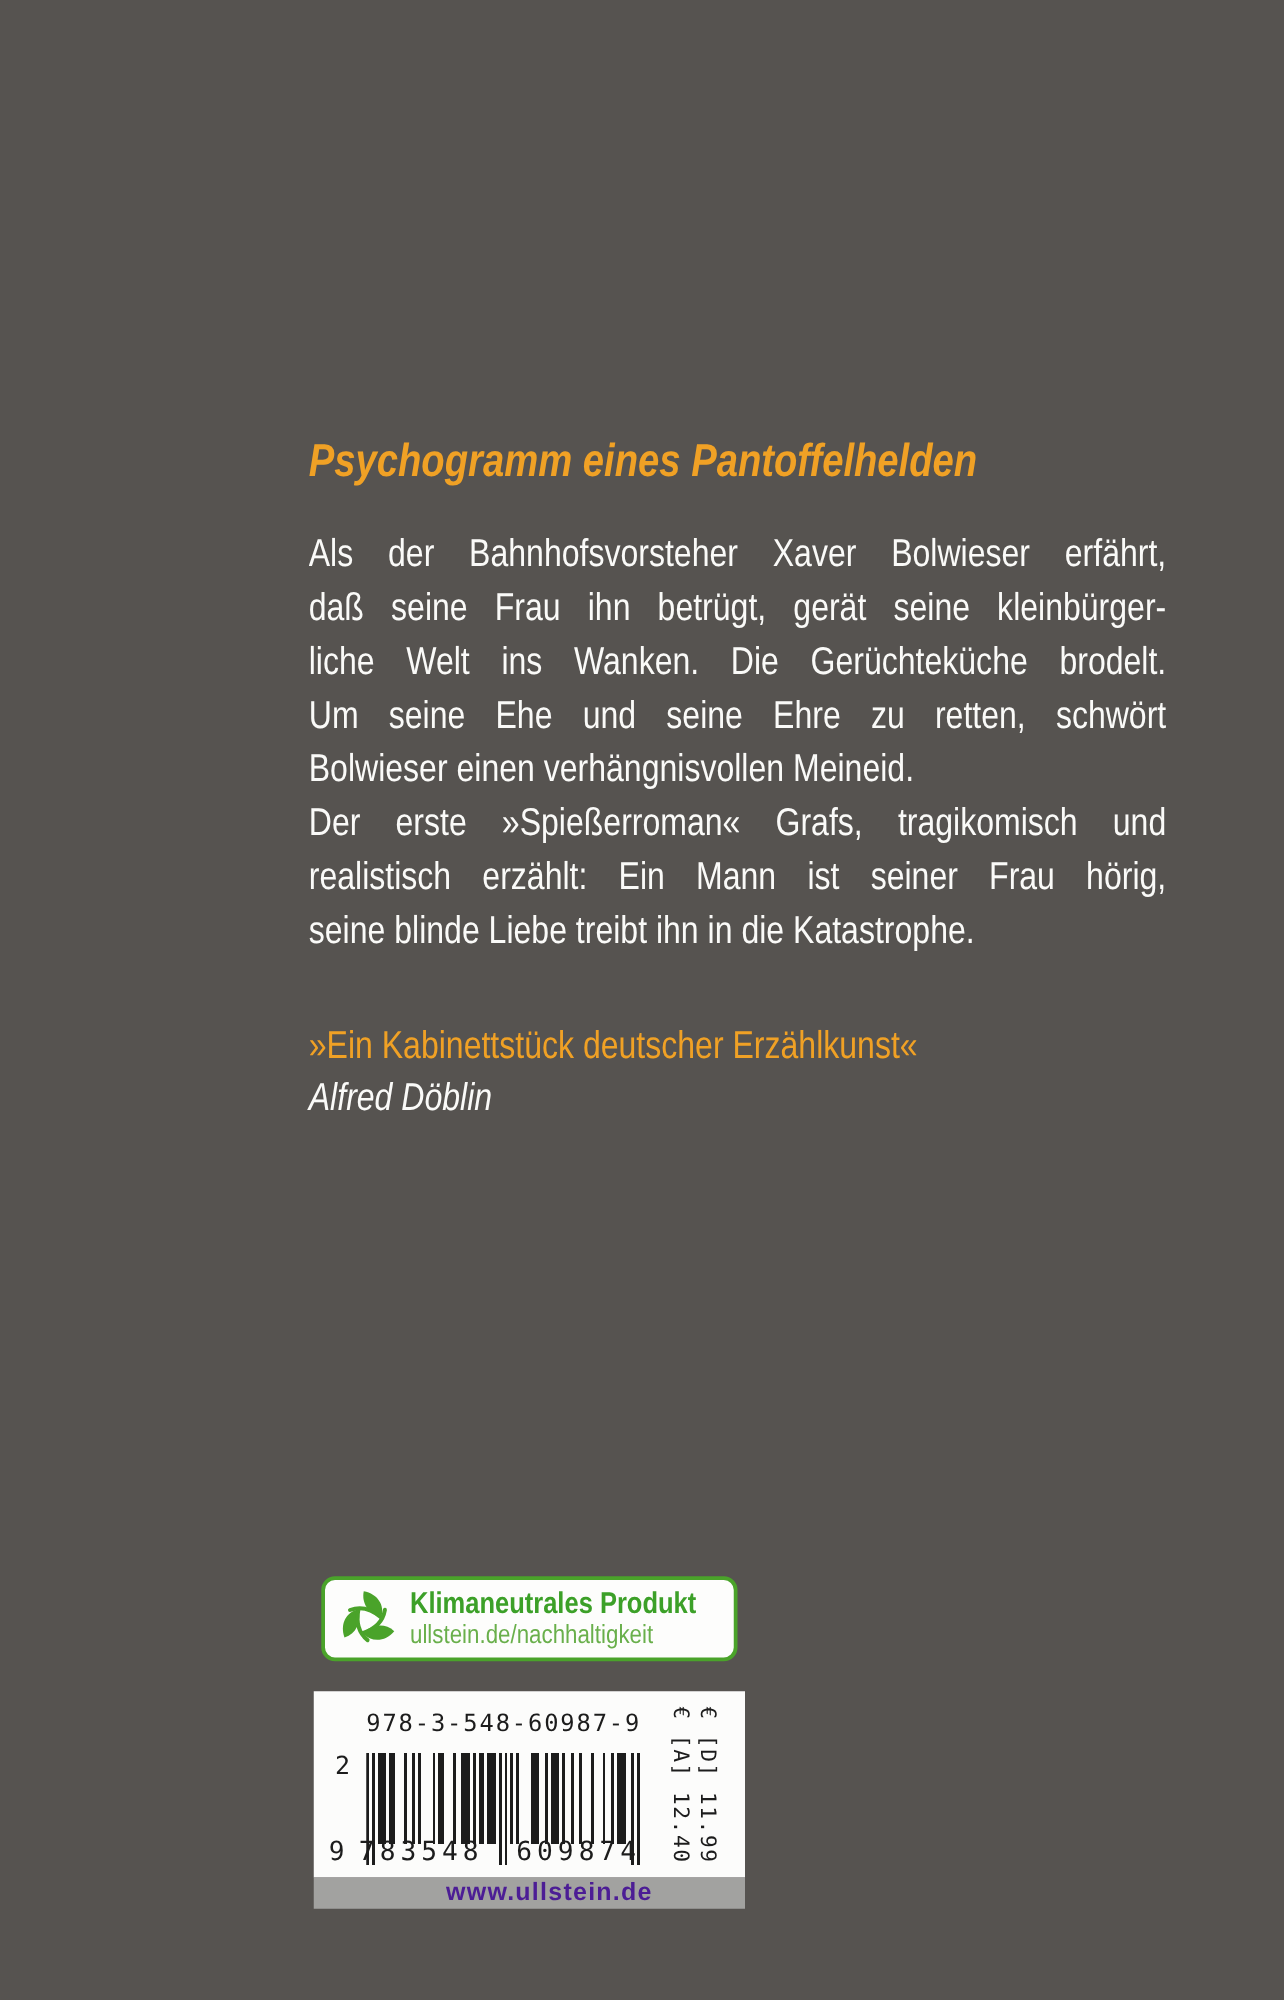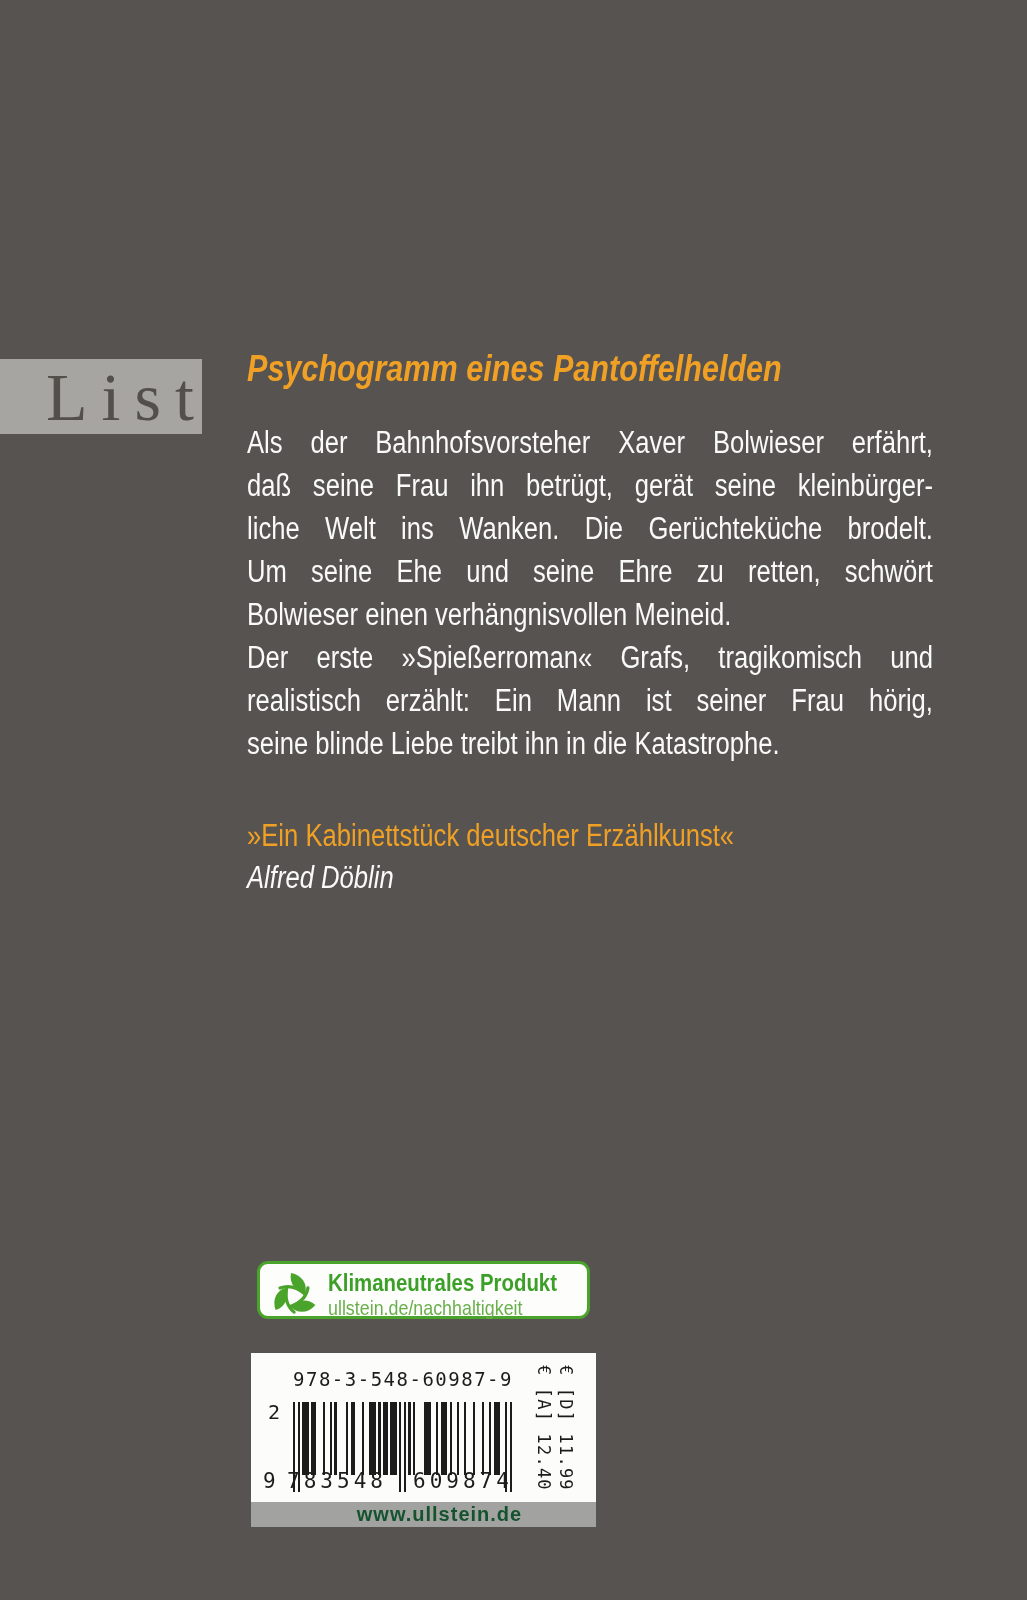--- a/index.html
+++ b/index.html
@@ -42,21 +42,21 @@
   .quote{
     position:absolute; left:0; top:814px; width:830px;
     font-size:31px; line-height:43px; color:var(--orange); white-space:nowrap;
   }
   .author{
     position:absolute; left:0; top:856px; width:830px;
     font-size:31px; line-height:43px; font-style:italic; color:var(--body-white); white-space:nowrap;
   }
   
   .badge{
-    position:absolute; left:257px; top:1261px; width:333px; height:58px;
+    position:absolute; left:257px; top:1261px; width:333px; height:68px;
     background:#fdfdfc; border:3px solid var(--green); border-radius:11px;
     display:flex; align-items:center;
   }
   .badge .leaves{ position:absolute; left:8px; top:6px; width:52px; height:52px; }
   .badge-text{
     position:absolute; left:68px; top:5px; width:300px;
     transform:scaleX(0.85); transform-origin:0 0; white-space:nowrap;
   }
   .badge-title{ font-size:24px; font-weight:bold; color:var(--green-dark); line-height:27px; }
   .badge-url{ font-size:21px; color:var(--green-light); line-height:24px; }
@@ -81,31 +81,28 @@
     writing-mode:vertical-rl; font-size:17px; letter-spacing:1.2px; line-height:22px;
     white-space:nowrap;
   }
   .price span{ display:block; }
   
   .url-strip{
     position:absolute; left:251px; top:1502px; width:345px; height:25px;
     background:var(--strip); display:flex; align-items:center; justify-content:center;
   }
   .url-strip span{
-    color:#14532d; font-weight:bold; font-size:20px; letter-spacing:1px;margin-left:32px;
+    color:#4c1d95; font-weight:bold; font-size:20px; letter-spacing:1px;margin-left:32px;
   }
 </style>
 </head>
 <body>
 
 <div class="page">
 
-  <div class="list-box">
-    <span>List</span>
-  </div>
 
   <div class="text-col">
     <div class="headline">Psychogramm eines Pantoffelhelden</div>
     <div class="blurb">
       <div class="bline just">Als der Bahnhofsvorsteher Xaver Bolwieser erfährt,</div>
       <div class="bline just">daß seine Frau ihn betrügt, gerät seine kleinbürger-</div>
       <div class="bline just">liche Welt ins Wanken. Die Gerüchteküche brodelt.</div>
       <div class="bline just">Um seine Ehe und seine Ehre zu retten, schwört</div>
       <div class="bline">Bolwieser einen verhängnisvollen Meineid.</div>
       <div class="bline just">Der erste »Spießerroman« Grafs, tragikomisch und</div>

